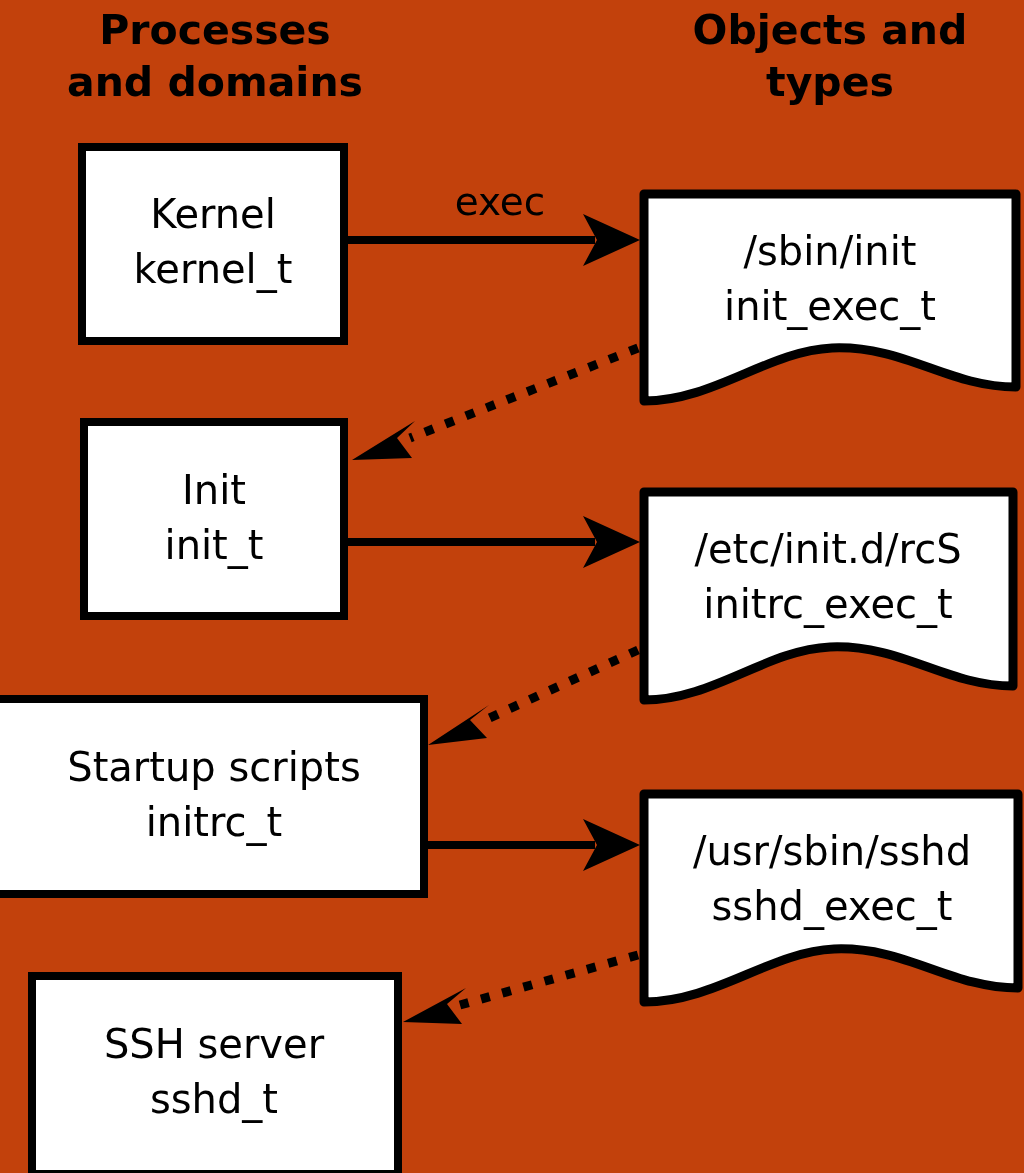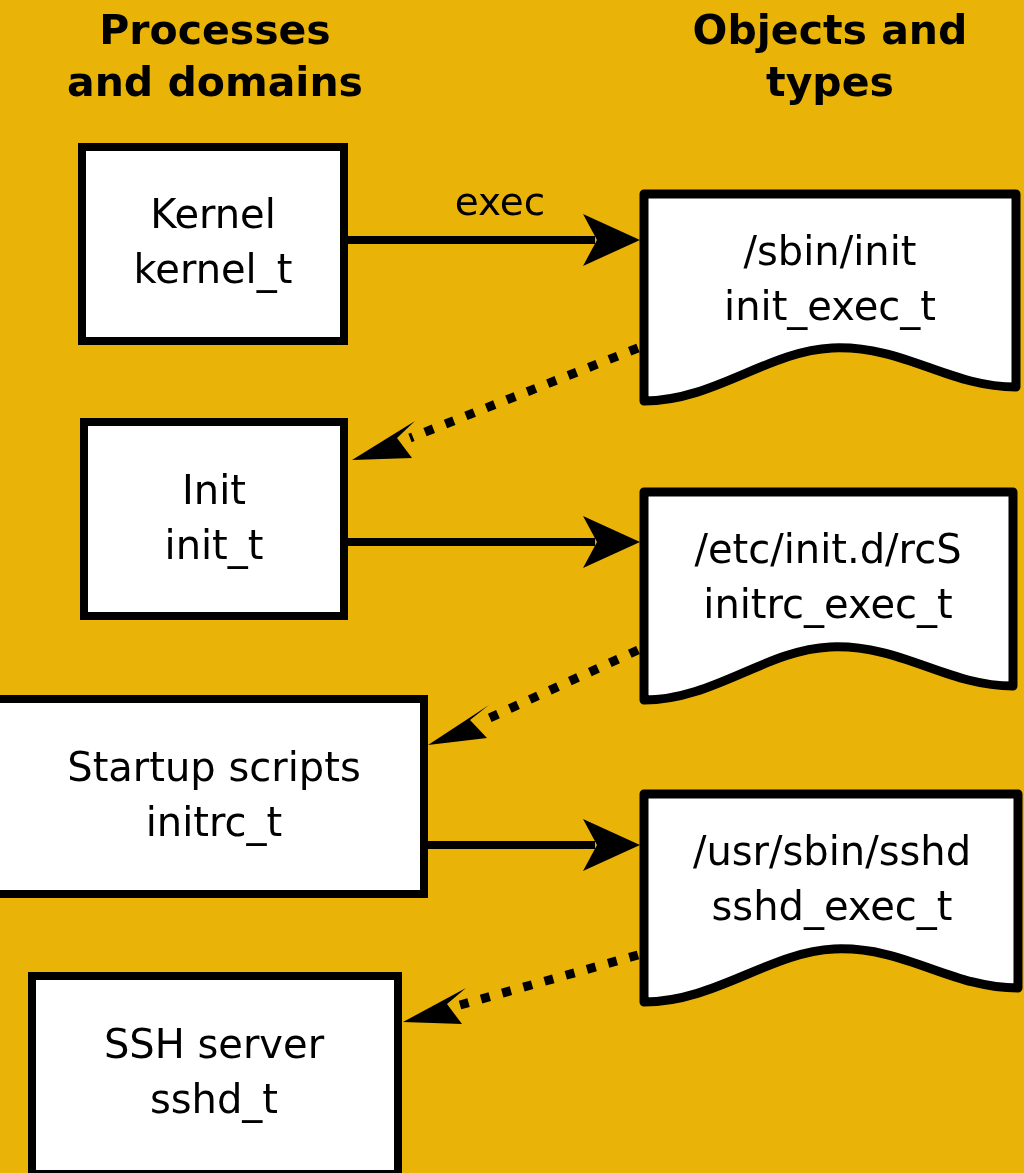--- a/index.html
+++ b/index.html
@@ -10,21 +10,21 @@
   body {
     width: 1024px;
     height: 1173px;
     overflow: hidden;
     font-family: "DejaVu Sans", sans-serif;
   }
   #diagram-root {
     position: relative;
     width: 1024px;
     height: 1173px;
-    background: #eab308;
+    background: #c2410c;
   }
   svg#diagram {
     display: block;
     width: 1024px;
     height: 1173px;
   }
   .shape-stroke {
     fill: #ffffff;
     stroke: #000000;
     stroke-width: 8;

